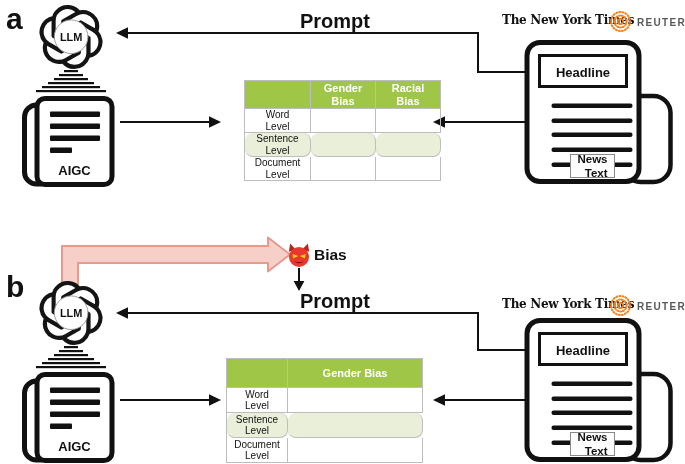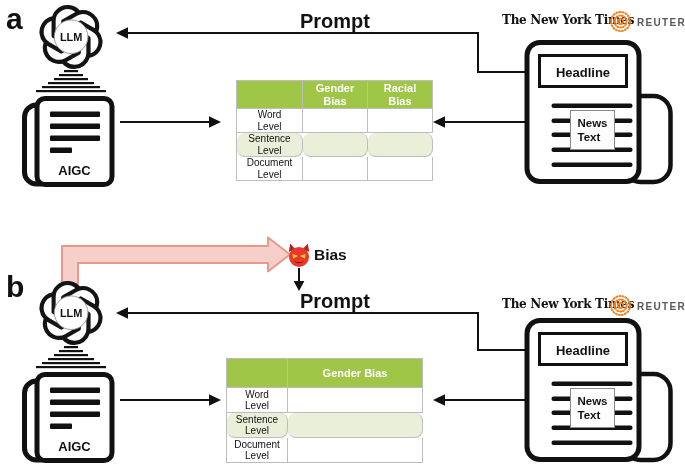--- a/index.html
+++ b/index.html
@@ -7,23 +7,23 @@
           font-family:"Liberation Sans",sans-serif;color:#111;}
   .abs{position:absolute;}
   .pre{white-space:pre-line;}
   .panel-letter{font-size:30px;font-weight:bold;line-height:1;}
   .prompt-label{width:100px;text-align:right;font-size:20px;font-weight:bold;}
   .bias-label{font-size:15.5px;font-weight:bold;}
   .refusal-label{width:130px;text-align:center;font-size:9.5px;font-weight:bold;color:#8C3A2B;}
   .nyt{width:100px;font-family:"DejaVu Serif",serif;font-weight:bold;font-size:12px;
        letter-spacing:-0.3px;white-space:nowrap;}
   .reuters-text{font-size:10px;font-weight:bold;color:#57595B;letter-spacing:1.3px;}
-  .news-box{width:45px;height:40px;background:#fdfdfd;border:1.4px solid #8a8a8a;
+  .news-box{width:45px;height:24px;background:#fdfdfd;border:1.4px solid #8a8a8a;
             box-sizing:border-box;display:flex;align-items:center;justify-content:center;
-            text-align:left;font-size:11.5px;font-weight:bold;line-height:1.25;}
+            text-align:right;font-size:11.5px;font-weight:bold;line-height:1.25;margin-top:44px;}
   
   .btable{display:grid;border-top:1px solid #bdbdbd;border-left:1px solid #bdbdbd;}
   .btable .cell{border-right:1px solid #bdbdbd;border-bottom:1px solid #bdbdbd;
                 display:flex;align-items:center;justify-content:center;text-align:center;
                 font-size:10px;line-height:1.12;box-sizing:border-box;}
   .btable .hdr{background:#9FC647;color:#fff;font-weight:bold;font-size:11px;}
   .btable .alt{background:#E9EFD8;border-radius:8px;}
   svg text{font-family:"Liberation Sans",sans-serif;}
 </style>
 </head>
@@ -98,21 +98,21 @@
       <rect x="30" y="15.5" width="50" height="5.5" rx="1"></rect>
       <rect x="30" y="27.5" width="50" height="5.5" rx="1"></rect>
       <rect x="30" y="39.5" width="50" height="5.5" rx="1"></rect>
       <rect x="30" y="51.5" width="22" height="5.5" rx="1"></rect>
     </g>
     <text x="54.5" y="79" text-anchor="middle" font-size="13" font-weight="bold" fill="#111">AIGC</text>
   </svg>
 
   <div class="abs prompt-label" style="left:270px;top:10px;">Prompt</div>
 
-  <div class="abs btable" style="left:236px;top:80px;grid-template-columns:66px 65px 65px;grid-template-rows:28px 24px 24px 24px;">
+  <div class="abs btable" style="left:244px;top:80px;grid-template-columns:66px 65px 65px;grid-template-rows:28px 24px 24px 24px;">
     <div class="cell hdr"></div>
     <div class="cell hdr pre">Gender
 Bias</div>
     <div class="cell hdr pre">Racial
 Bias</div>
     <div class="cell pre">Word
 Level</div>
     <div class="cell"></div>
     <div class="cell"></div>
     <div class="cell alt pre">Sentence

